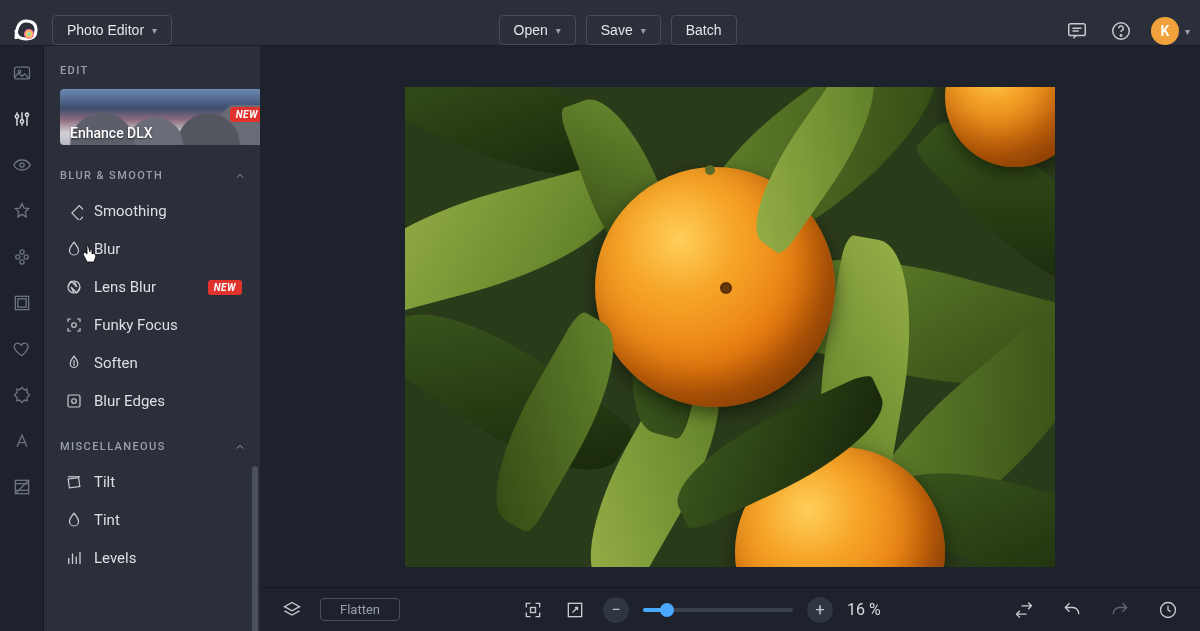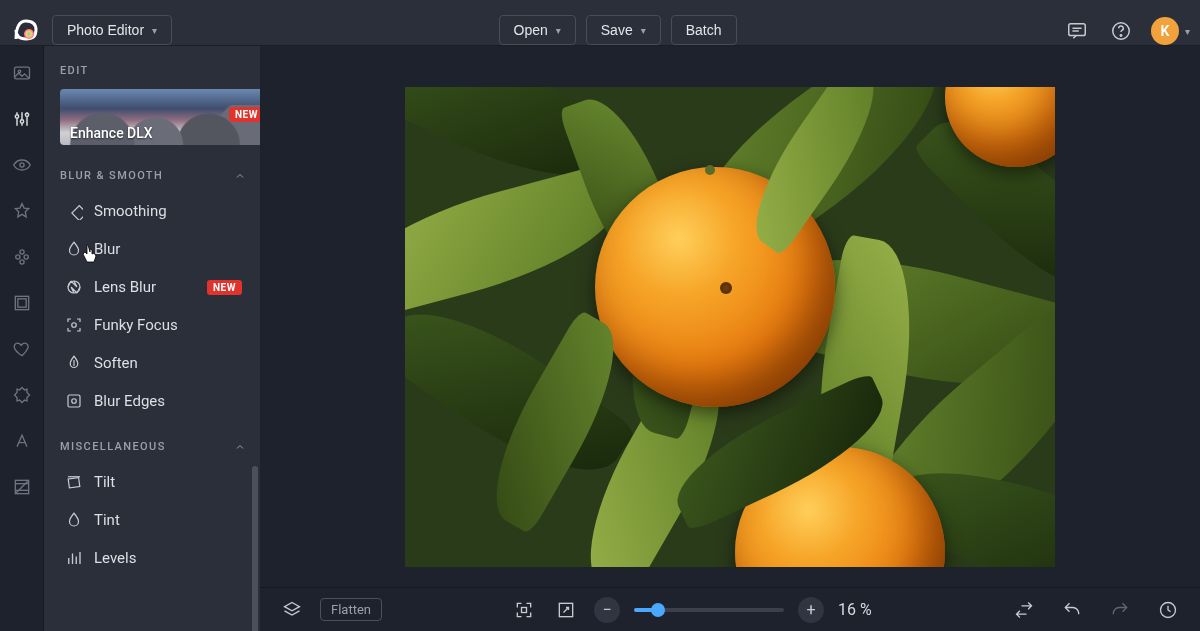--- a/index.html
+++ b/index.html
@@ -70,21 +70,21 @@
     background:
       radial-gradient(circle at 20% 100%, #5c5e6a 18%, transparent 19%),
       radial-gradient(circle at 45% 100%, #6a6c78 22%, transparent 23%),
       radial-gradient(circle at 70% 100%, #54565f 20%, transparent 21%),
       radial-gradient(circle at 95% 100%, #696b77 24%, transparent 25%);
   }
   .promo-label {
     position:absolute; left:10px; top:36px; color:#fff; font-weight:500; font-size:14px; text-shadow:0 1px 2px rgba(0,0,0,.6);
   }
   .badge-new {
-    background:#e1332e; color:#fff; font-size:10px; font-weight:700; padding:2px 6px; border-radius:3px; letter-spacing:.5px;
+    background:#e1332e; color:#fff; font-size:10px; font-weight:700; padding:2px 6px; border-radius:3px; letter-spacing:.5px;font-style:italic;
   }
   .promo .badge-new { position:absolute; right:8px; top:18px; }
   .section-head {
     display:flex; align-items:center; justify-content:space-between;
     font-size:11px; letter-spacing:1.4px; color:#9aa0ab; font-weight:500;
     margin:20px 0 10px;
   }
   .section-head .chev { color:#9aa0ab; }
   .effect {
     display:flex; align-items:center; gap:10px; padding:10px 4px; color:#dcdfe4; font-size:15px;
@@ -116,21 +116,21 @@
   }
   .orange .navel { position:absolute; width:12px;height:12px;border-radius:50%;background:#6a3b08; top:48%; left:52%; box-shadow:0 0 0 3px rgba(0,0,0,.15) inset;}
   .stem { position:absolute; width:10px;height:10px;background:#5a6b2a;border-radius:50%; }
   
   .bottombar {
     height:44px; background:#1d222c; border-top:1px solid #14181f;
     display:flex; align-items:center; padding:0 18px; gap:16px; color:#9aa0ab;
   }
   .bb-left { display:flex; align-items:center; gap:14px; }
   .chip {
-    border:1px solid #4a505c; color:#9aa0ab; padding:3px 10px; border-radius:4px; font-size:13px;
+    border:1px solid #4a505c; color:#9aa0ab; padding:3px 19px; border-radius:4px; font-size:13px;
   }
   .bb-center { flex:1; display:flex; align-items:center; justify-content:center; gap:14px; }
   .zoom-slider {
     position:relative; width:150px; height:4px; background:#3a404c; border-radius:2px;
   }
   .zoom-slider .fill { position:absolute; left:0; top:0; height:4px; width:16%; background:#4aa8ff; border-radius:2px;}
   .zoom-slider .knob { position:absolute; top:-5px; left:16%; width:14px;height:14px;border-radius:50%;background:#4aa8ff; transform:translateX(-50%);}
   .round {
     width:26px;height:26px;border-radius:50%;background:#2f3541;display:flex;align-items:center;justify-content:center;color:#c7cbd1;font-size:16px;
   }

